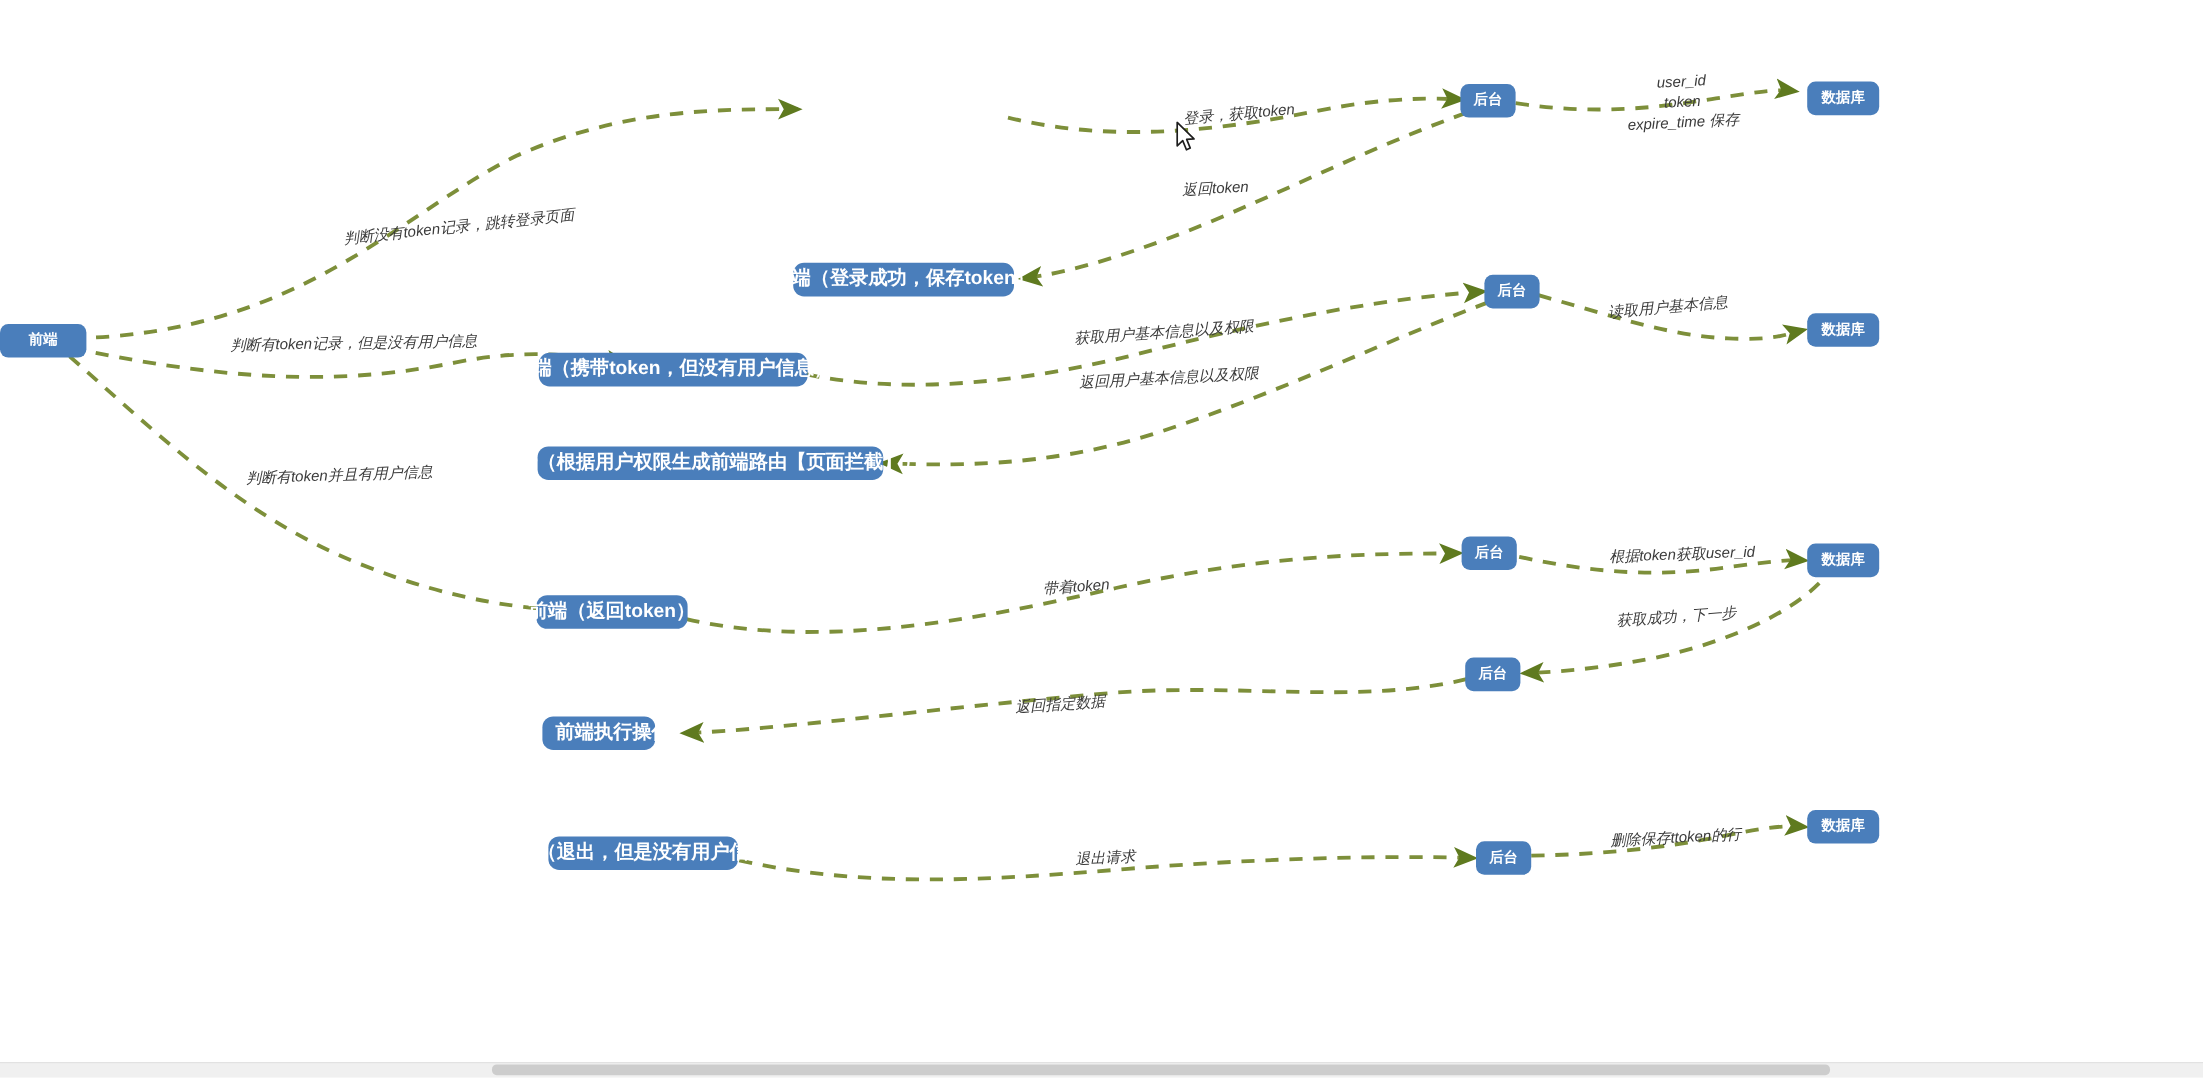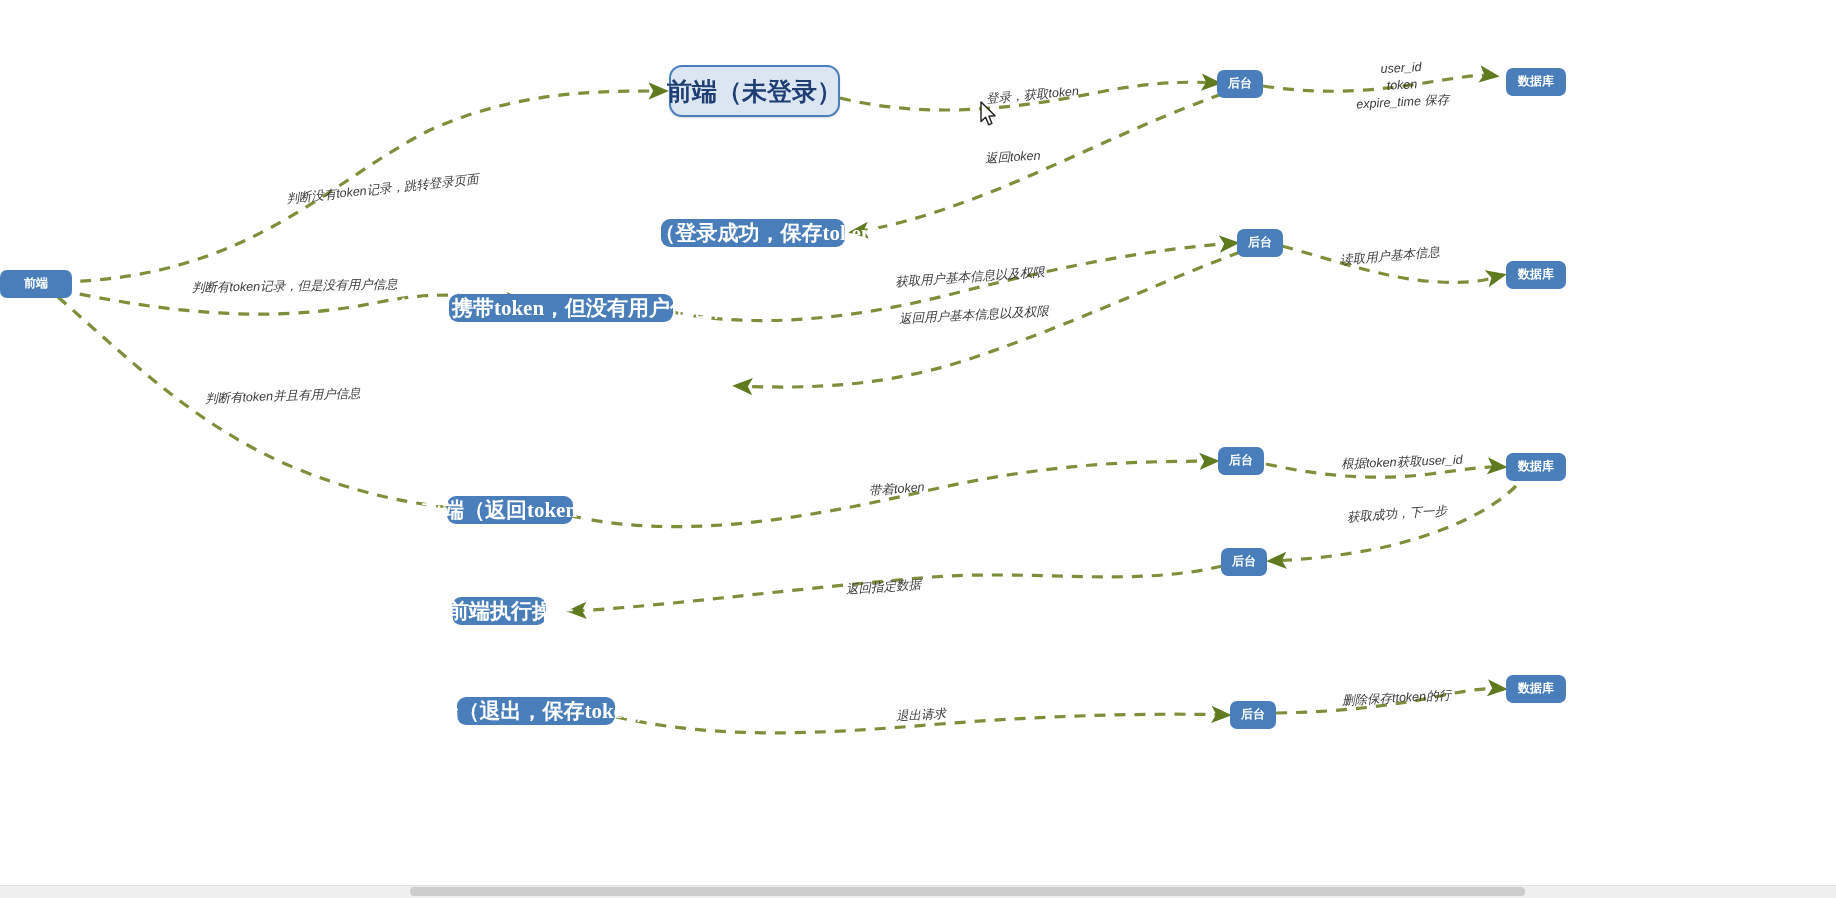--- a/index.html
+++ b/index.html
@@ -8,21 +8,21 @@
 
   #canvas{position:absolute;left:0;top:0;width:1836px;height:898px;}
 
   svg#edges{position:absolute;left:0;top:0;width:1836px;height:898px;}
 
   .node{position:absolute;box-sizing:border-box;display:flex;align-items:center;
         justify-content:center;text-align:center;color:#ffffff;background:#4a7ebb;
         border-radius:9px;font-weight:bold;white-space:nowrap;line-height:1.15;}
 
   .node.small{font-size:12px;border-radius:7px;}
-  .node.mid{font-size:21px;font-family:Liberation Serif, serif;}
+  .node.mid{font-size:16px;}
   .node.hero{background:#dce6f2;border:2.5px solid #4a7ebb;color:#1f3f73;
              font-size:25px;border-radius:13px;font-weight:bold;
              box-shadow:0 1px 2px rgba(0,0,0,.15);}
 
   .elabel{position:absolute;color:#3b3b3b;font-size:12.5px;font-style:italic;
           white-space:nowrap;font-family:"Liberation Sans","DejaVu Sans",sans-serif;
           line-height:1.35;}
   .elabel.ctr{text-align:center;}
 
   #cursor{position:absolute;pointer-events:none;}
@@ -75,23 +75,20 @@
       <path d="M616,717 C720,740 820,734 940,724 C1090,712 1200,714 1228,715"></path>
 
       <path d="M1276,713 C1340,712 1390,706 1440,696 C1478,688 1490,688 1504,689"></path>
     </g>
   </svg>
 
   <div class="node small" style="left:0;top:270px;width:72px;height:28px;">
     <span>前端</span>
   </div>
 
-  <div class="node hero" style="left:669px;top:65px;width:171px;height:52px;">
-    <span>前端（未登录）</span>
-  </div>
 
   <div class="node small" style="left:1217px;top:70px;width:46px;height:28px;">
     <span>后台</span>
   </div>
 
   <div class="node small" style="left:1506px;top:68px;width:60px;height:28px;">
     <span>数据库</span>
   </div>
 
   <div class="node mid" style="left:661px;top:219px;width:184px;height:28px;">
@@ -103,20 +100,23 @@
   </div>
 
   <div class="node small" style="left:1237px;top:229px;width:46px;height:28px;">
     <span>后台</span>
   </div>
 
   <div class="node small" style="left:1506px;top:261px;width:60px;height:28px;">
     <span>数据库</span>
   </div>
 
+  <div class="node mid" style="left:448px;top:372px;width:288px;height:28px;">
+    <span>前端（根据用户权限生成前端路由【页面拦截】）</span>
+  </div>
 
   <div class="node mid" style="left:447px;top:496px;width:126px;height:28px;">
     <span>前端（返回token）</span>
   </div>
 
   <div class="node small" style="left:1218px;top:447px;width:46px;height:28px;">
     <span>后台</span>
   </div>
 
   <div class="node small" style="left:1506px;top:453px;width:60px;height:28px;">
@@ -125,21 +125,21 @@
 
   <div class="node small" style="left:1221px;top:548px;width:46px;height:28px;">
     <span>后台</span>
   </div>
 
   <div class="node mid" style="left:452px;top:597px;width:94px;height:28px;padding-left:24px;">
     <span>前端执行操作</span>
   </div>
 
   <div class="node mid" style="left:457px;top:697px;width:158px;height:28px;">
-    <span>前端（退出，保存token）</span>
+    <span>前端（退出，但是没有用户信息）</span>
   </div>
 
   <div class="node small" style="left:1230px;top:701px;width:46px;height:28px;">
     <span>后台</span>
   </div>
 
   <div class="node small" style="left:1506px;top:675px;width:60px;height:28px;">
     <span>数据库</span>
   </div>
 

